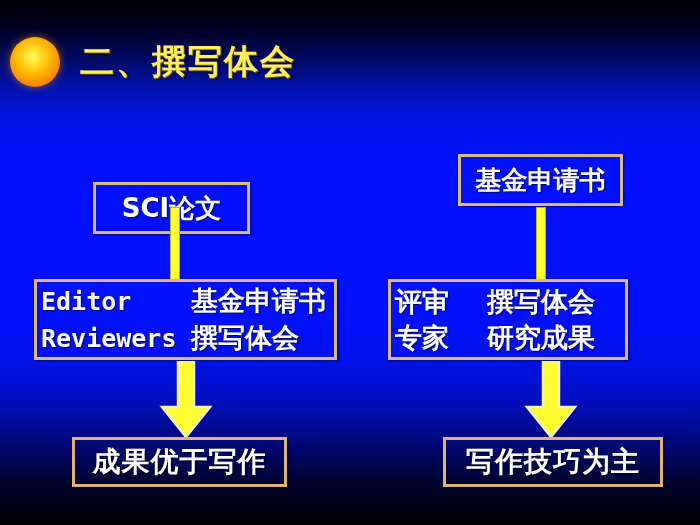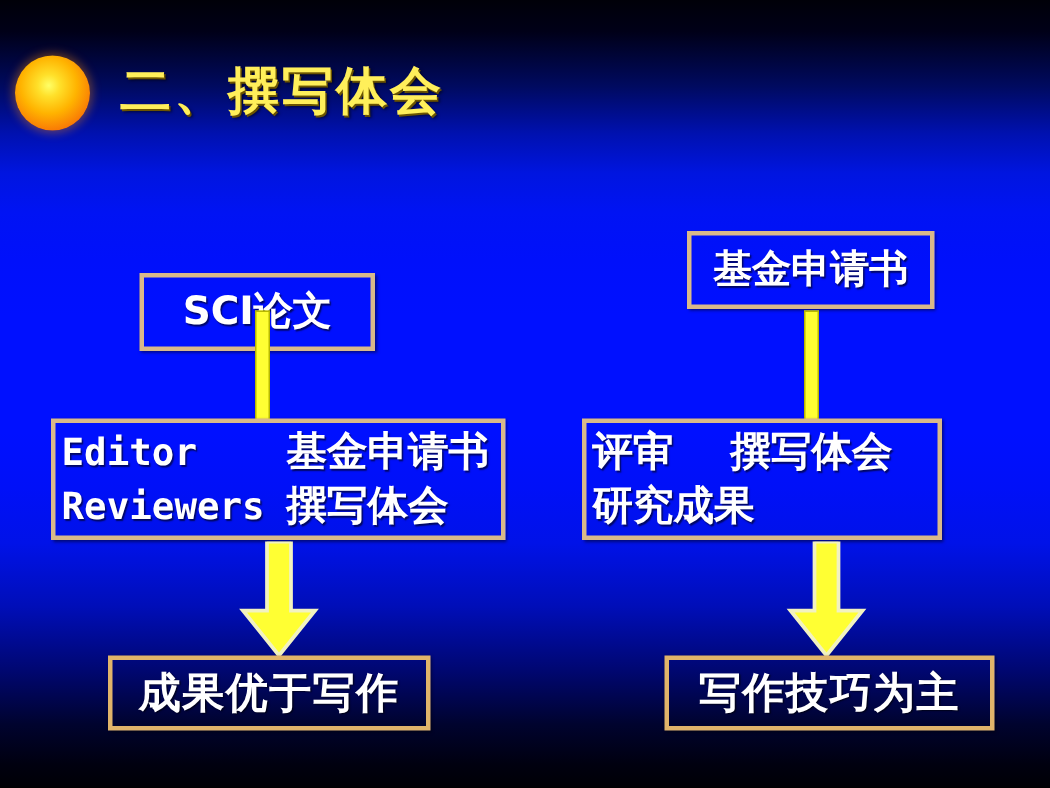--- a/index.html
+++ b/index.html
@@ -211,20 +211,21 @@
 
   <div class="bar" id="bar-right"></div>
 
   <div class="box" id="box-experts">
     <div class="mid-grid">
       <div class="mid-line">
         <span class="cjk-col cjk-label-left">评审</span>
         <span class="cjk-col">撰写体会</span>
       </div>
       <div class="mid-line">
+        <span class="cjk-col cjk-label-left">专家</span>
         <span class="cjk-col">研究成果</span>
       </div>
     </div>
   </div>
 
   <div class="arrow-wrap" id="arrow-right">
     <svg viewBox="0 0 56 78" xmlns="http://www.w3.org/2000/svg">
       <polygon points="20,0 36,0 36,46 52,46 28,76 4,46 20,46" fill="#ffff33" stroke="#f2f2c0" stroke-width="2.5" stroke-linejoin="miter"></polygon>
     </svg>
   </div>

